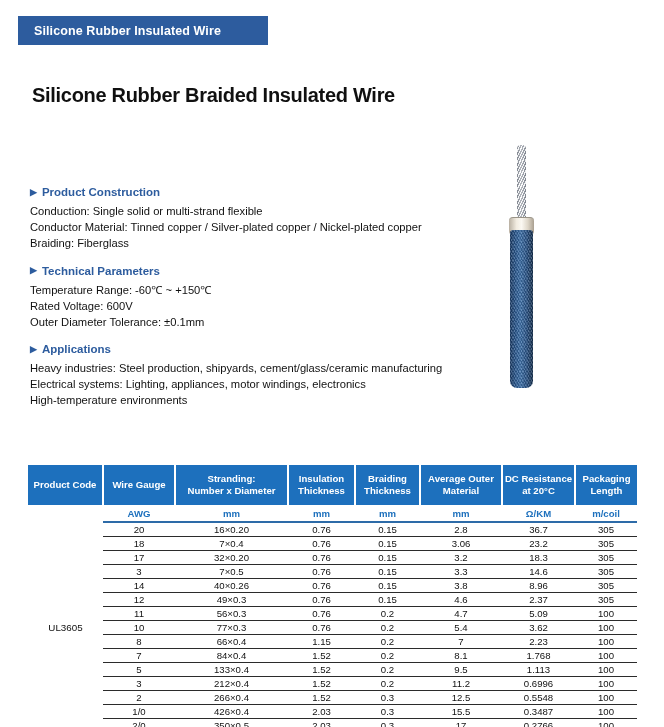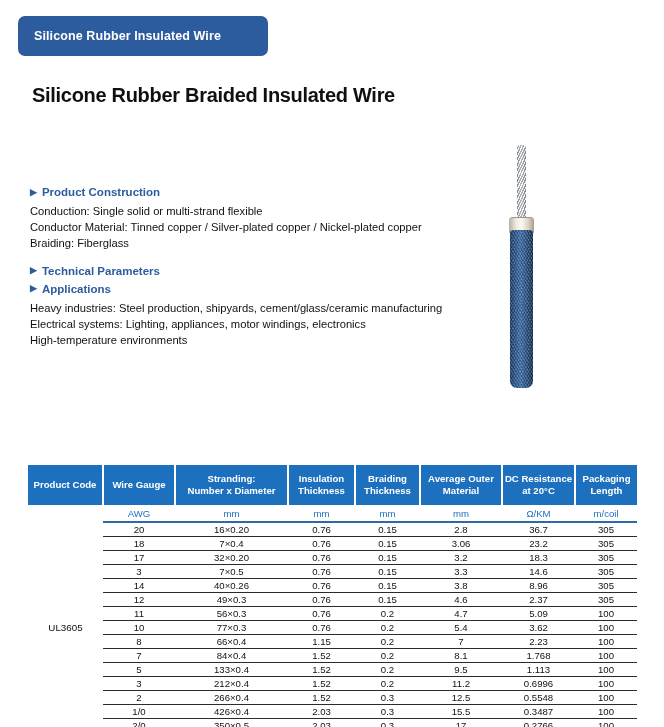--- a/index.html
+++ b/index.html
@@ -15,25 +15,24 @@
     position: relative;
     overflow: hidden;
   }
 
   
   .banner {
     position: absolute;
     left: 18px;
     top: 16px;
     width: 250px;
-    height: 40px;
+    height: 29px;
     background: #2d5c9e;
     display: flex;
     align-items: center;
-    border-radius: 7px;
   }
   .banner-text {
     color: #ffffff;
     font-size: 12.5px;
     font-weight: bold;
     letter-spacing: 0.1px;
     margin-left: 16px;
     white-space: nowrap;
   }
 
@@ -168,21 +167,21 @@
     border-left: 2px solid #ffffff;
     border-right: 2px solid #ffffff;
   }
   .hrow th:first-child { border-left: none; }
   .hrow th:last-child { border-right: none; }
 
   
   .urow td {
     color: #1d70bd;
     font-size: 9.6px;
-    font-weight: normal;
+    font-weight: bold;
     text-align: center;
     height: 16px;
     vertical-align: middle;
     background: #ffffff;
   }
   .urow td.uline {
     border-bottom: 2px solid #2d6ba8;
   }
 
   
@@ -231,20 +230,25 @@
   </div>
   <div class="sec-body">
     <div>Conduction:  Single solid or multi-strand flexible</div>
     <div>Conductor Material:  Tinned copper / Silver-plated copper / Nickel-plated copper</div>
     <div>Braiding: Fiberglass</div>
   </div>
 
   <div class="sec-head">
     <span class="tri">▶</span>
     <span>Technical Parameters</span>
+  </div>
+  <div class="sec-body">
+    <div>Temperature Range: -60℃ ~ +150℃</div>
+    <div>Rated Voltage: 600V</div>
+    <div>Outer Diameter Tolerance: ±0.1mm</div>
   </div>
 
   <div class="sec-head">
     <span class="tri">▶</span>
     <span>Applications</span>
   </div>
   <div class="sec-body">
     <div>Heavy industries: Steel production, shipyards, cement/glass/ceramic manufacturing</div>
     <div>Electrical systems: Lighting, appliances, motor windings, electronics</div>
     <div>High-temperature environments</div>

